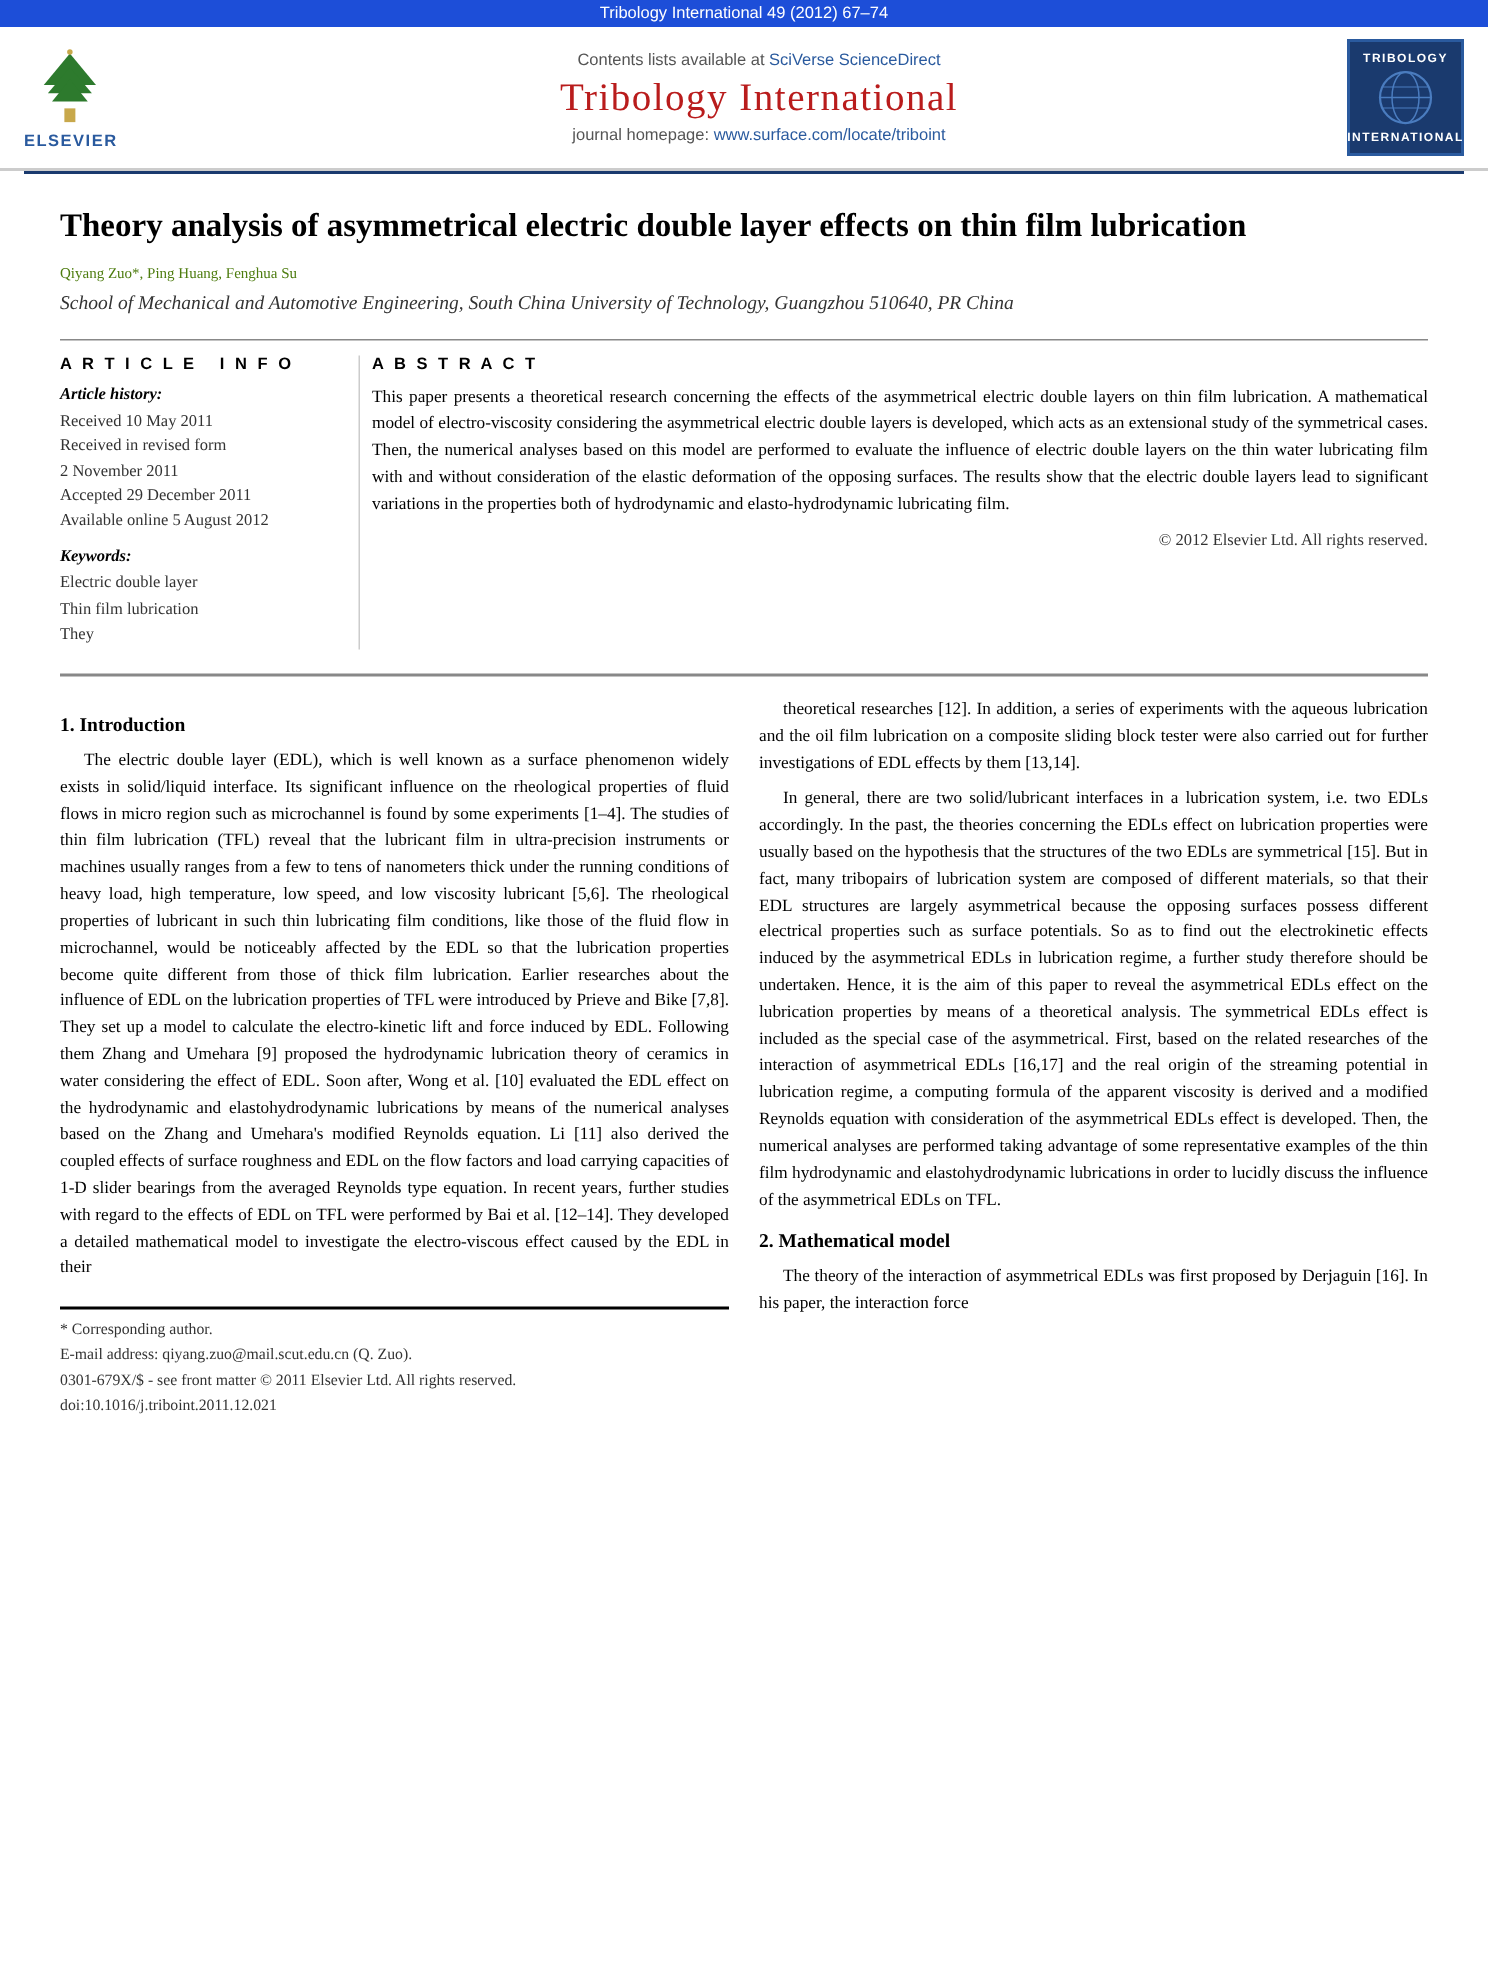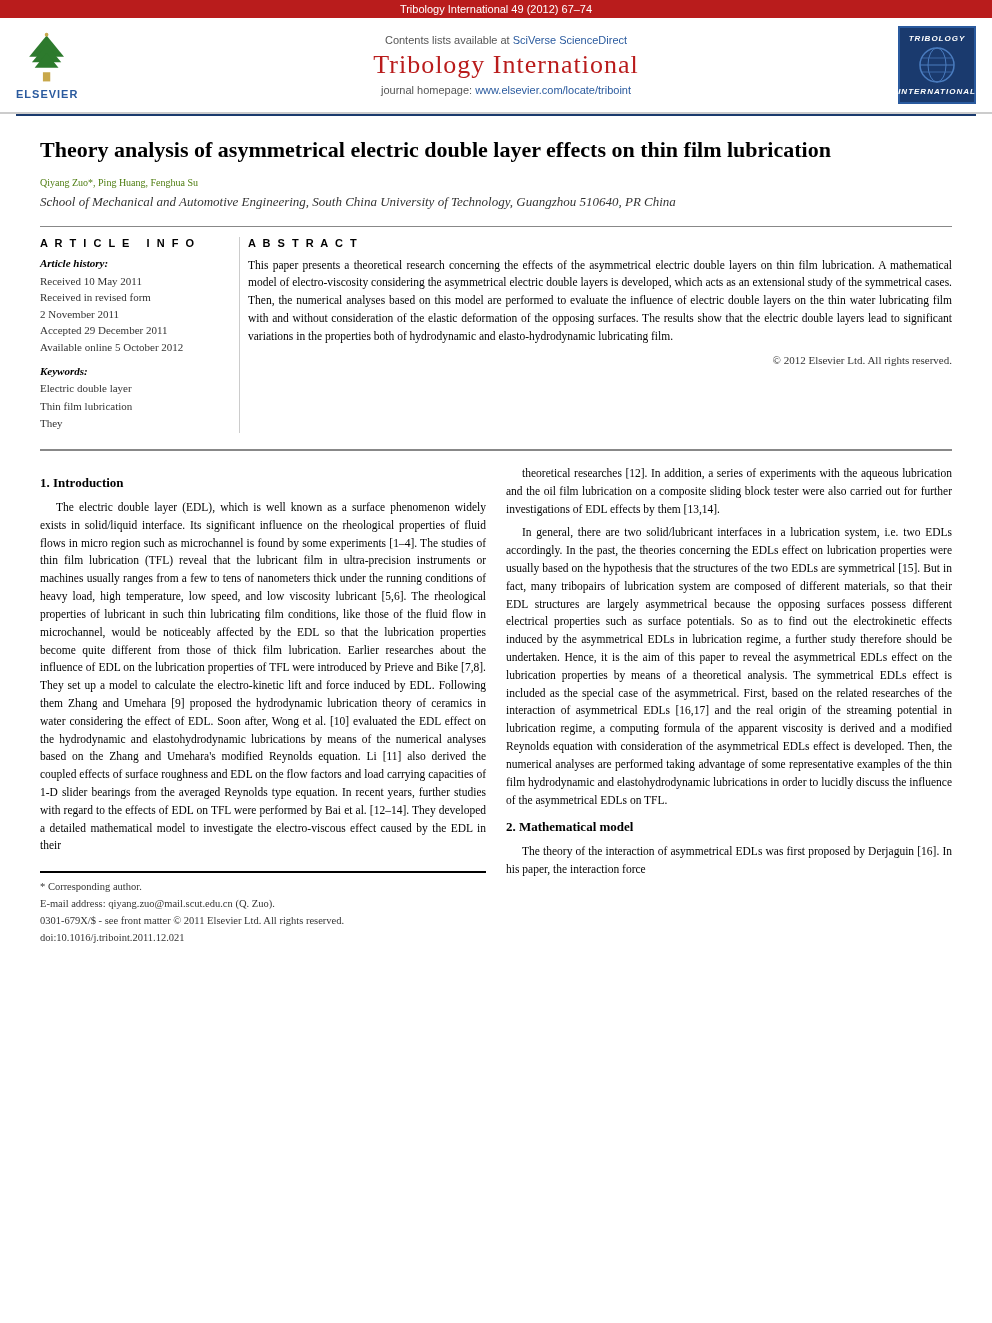--- a/index.html
+++ b/index.html
@@ -7,21 +7,21 @@
       font-family: 'Times New Roman', Times, serif;
       background: #fff;
       width: 992px;
       min-height: 1323px;
       color: #000;
       font-size: 13px;
     }
 
     
     .top-bar {
-      background: #b91c1c;
+      background: #1d4ed8;
       text-align: center;
       padding: 3px 0;
       font-size: 11px;
       color: #fff;
       font-family: Arial, sans-serif;
     }
 
     
     .journal-header {
       display: flex;
@@ -81,21 +81,20 @@
     }
     .homepage-link {
       color: #2a5a9e;
     }
 
     .journal-header-right {
       width: 100px;
       display: flex;
       justify-content: flex-end;
       align-items: flex-start;
-      font-style: italic;
     }
     .tribology-logo-box {
       border: 2px solid #2a5a9e;
       width: 78px;
       height: 78px;
       display: flex;
       flex-direction: column;
       align-items: center;
       justify-content: center;
       background: #1a3a6e;
@@ -291,21 +290,21 @@
   </div>
 
   <div class="journal-header-center">
     <div class="sciverse-line">
       <span>Contents lists available at </span>
       <span class="sciverse-link">SciVerse ScienceDirect</span>
     </div>
     <div class="journal-title">Tribology International</div>
     <div class="journal-homepage">
       <span>journal homepage: </span>
-      <span class="homepage-link">www.elsevier.com/locate/triboint</span>
+      <span class="homepage-link">www.surface.com/locate/triboint</span>
     </div>
   </div>
 
   <div class="journal-header-right">
     <div class="tribology-logo-box">
       <div class="tribology-logo-text">
         <span>TRIBOLOGY</span>
       </div>
 
       <svg class="tribology-logo-globe" viewBox="0 0 40 40">
@@ -336,21 +335,21 @@
 
   <div class="info-abstract-row">
 
     <div class="article-info-col">
       <h3>A R T I C L E &nbsp; I N F O</h3>
       <div class="info-section-title">Article history:</div>
       <div class="info-line">Received 10 May 2011</div>
       <div class="info-line">Received in revised form</div>
       <div class="info-line">2 November 2011</div>
       <div class="info-line">Accepted 29 December 2011</div>
-      <div class="info-line">Available online 5 October 2012</div>
+      <div class="info-line">Available online 5 August 2012</div>
       <div class="keywords-label">Keywords:</div>
       <div class="keyword-item">Electric double layer</div>
       <div class="keyword-item">Thin film lubrication</div>
       <div class="keyword-item">They</div>
     </div>
 
     <div class="abstract-col">
       <h3>A B S T R A C T</h3>
       <div class="abstract-text">This paper presents a theoretical research concerning the effects of the asymmetrical electric double layers on thin film lubrication. A mathematical model of electro-viscosity considering the asymmetrical electric double layers is developed, which acts as an extensional study of the symmetrical cases. Then, the numerical analyses based on this model are performed to evaluate the influence of electric double layers on the thin water lubricating film with and without consideration of the elastic deformation of the opposing surfaces. The results show that the electric double layers lead to significant variations in the properties both of hydrodynamic and elasto-hydrodynamic lubricating film.</div>
       <div class="copyright-line">© 2012 Elsevier Ltd. All rights reserved.</div>

